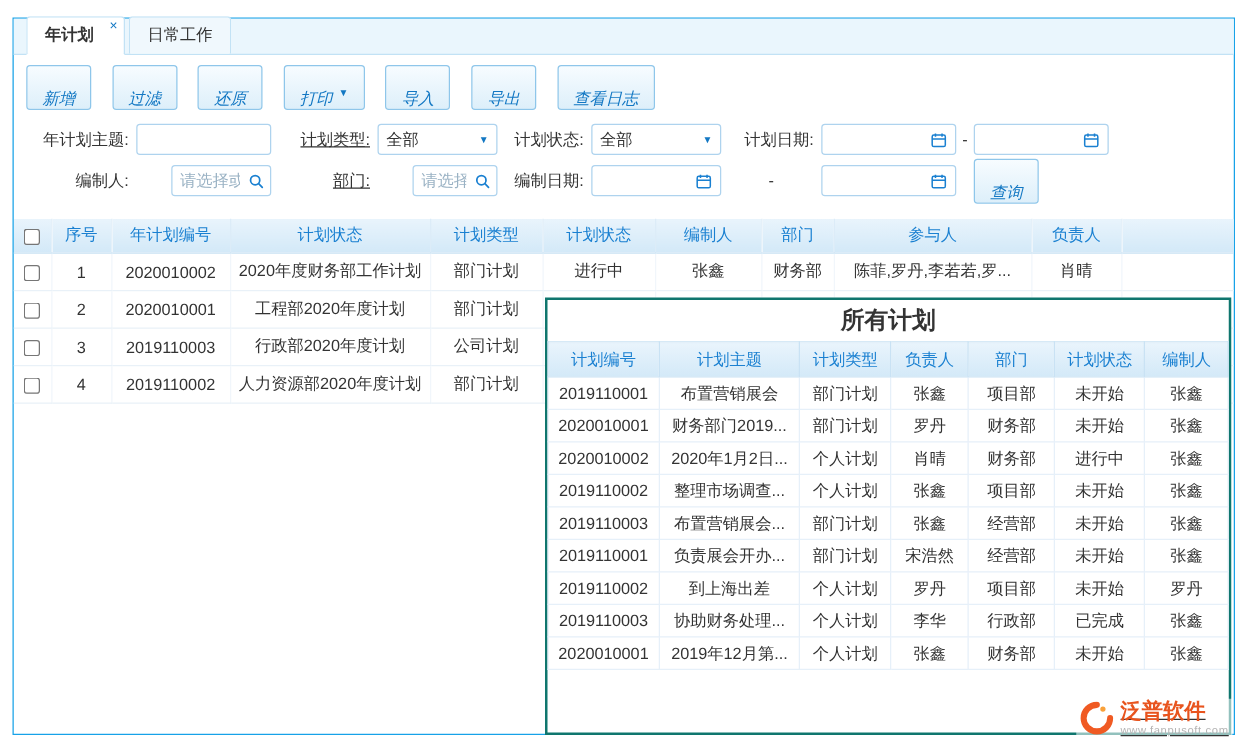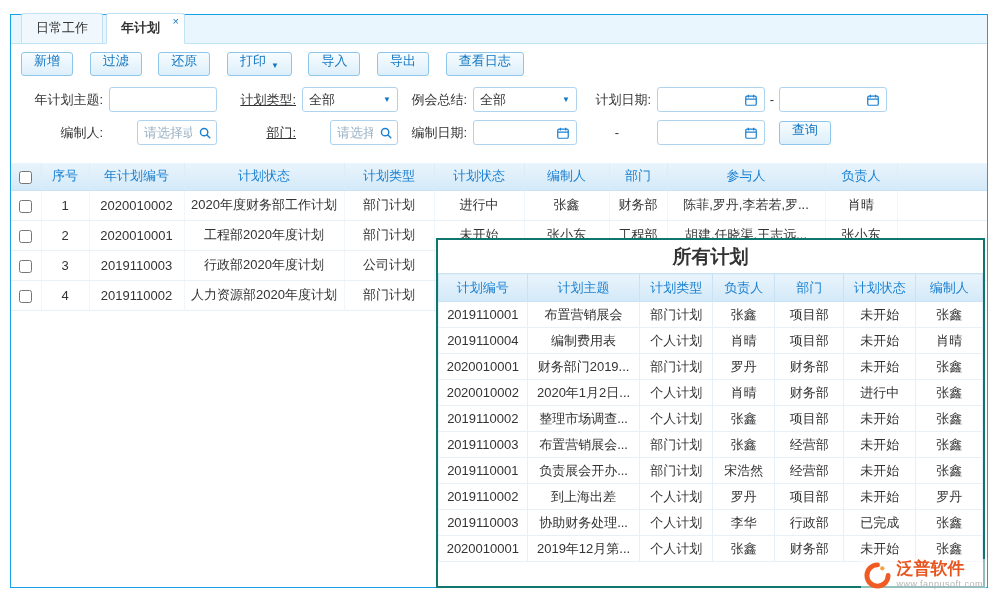--- a/index.html
+++ b/index.html
@@ -28,24 +28,24 @@
     background: #fff; font-weight: bold; padding-right: 24px;
     margin-bottom: -1px; border-bottom: 1px solid #fff;
   }
   .tab-close {
     position: absolute; top: 1px; right: 5px; font-size: 11px;
     font-weight: normal; color: #1277c3; cursor: pointer;
   }
   
   .toolbar { padding: 8px 10px 7px; white-space: nowrap; }
   .btn {
-    display: inline-flex; align-items: flex-end; height: 24px; padding: 5px 12px;
+    display: inline-flex; align-items: flex-start; height: 24px; padding: 17px 12px;
     margin-right: 13px; background: linear-gradient(#f7fcff, #ddeffa);
     border: 1px solid #8ec6ea; border-radius: 3px; color: #1277c3;
-    font-size: 13px; font-family: inherit; cursor: pointer;
+    font-size: 13px; font-family: inherit; cursor: pointer; font-style: italic;
   }
   .caret { font-size: 8px; margin-left: 5px; color: #1277c3; }
   
   .frow { display: flex; align-items: center; height: 33px; padding-left: 10px; }
   .flabel { text-align: right; padding-right: 6px; white-space: nowrap; flex: none; }
   .wL1 { width: 88px; } .wC1 { width: 108px; }
   .wL2 { width: 85px; text-decoration: underline; } .wC2 { width: 96px; }
   .wL3 { width: 75px; } .wC3 { width: 104px; }
   .wL4 { width: 80px; } .wD  { width: 108px; }
   .dash-sm { width: 14px; text-align: center; flex: none; }
@@ -95,37 +95,37 @@
   .ptable { width: 100%; border-collapse: collapse; table-layout: fixed; font-size: 13px; }
   .ptable th {
     height: 28px; background: linear-gradient(#e9f4fc, #d3e9f8); color: #1a80d1;
     font-weight: normal; border: 1px solid #c9e2f4; white-space: nowrap; overflow: hidden;
   }
   .ptable td {
     height: 26px; text-align: center; color: #333; border: 1px solid #e6f0f9;
     white-space: nowrap; overflow: hidden; text-overflow: ellipsis; padding: 0 3px;
   }
   
-  .watermark { position: absolute; right: 14px; bottom: 10px; z-index: 30; display: flex; align-items: flex-end; background: rgba(255,255,255,0.55); padding: 1px 3px; }
+  .watermark { position: absolute; right: 14px; bottom: 10px; z-index: 30; display: flex; align-items: center; background: rgba(255,255,255,0.55); padding: 1px 3px; text-decoration: underline; }
   .wm-logo { width: 27px; height: 27px; margin-right: 5px; flex: none; }
   .wm-brand { color: #e8541e; font-size: 17px; font-weight: bold; line-height: 1.1; }
   .wm-url { color: #b5b5b5; font-size: 9px; letter-spacing: 0.5px; }
 </style>
 </head>
 <body>
 
 <div class="panel">
 
   <div class="tabstrip">
-    <div class="tab">
-      <span>日常工作</span>
-    </div>
     <div class="tab active">
       <span>年计划</span>
       <span class="tab-close">×</span>
+    </div>
+    <div class="tab">
+      <span>日常工作</span>
     </div>
   </div>
 
   <div class="toolbar">
     <button class="btn">
         <span>新增</span>
       </button>
     <button class="btn">
         <span>过滤</span>
       </button>
@@ -148,21 +148,21 @@
   </div>
 
   <div class="frow">
     <span class="flabel wL1">年计划主题:</span>
     <input class="f-input wC1" style="">
     <span class="flabel wL2">计划类型:</span>
     <div class="f-select wC2">
       <span>全部</span>
       <span class="sel-caret">▼</span>
     </div>
-    <span class="flabel wL3">例会总结:</span>
+    <span class="flabel wL3">计划状态:</span>
     <div class="f-select wC3">
       <span>全部</span>
       <span class="sel-caret">▼</span>
     </div>
     <span class="flabel wL4">计划日期:</span>
     <div class="f-date wD">
       <svg class="cal-icon" viewBox="0 0 16 16">
           <rect x="2" y="3.5" width="12" height="10.5" rx="1.5" fill="none" stroke="#1a80d1" stroke-width="1.4"></rect>
           <line x1="2" y1="7" x2="14" y2="7" stroke="#1a80d1" stroke-width="1.4"></line>
           <line x1="5" y1="2" x2="5" y2="5" stroke="#1a80d1" stroke-width="1.4"></line>
@@ -336,29 +336,20 @@
   <tr>
     <td>2019110001</td>
     <td>布置营销展会</td>
     <td>部门计划</td>
     <td>张鑫</td>
     <td>项目部</td>
     <td>未开始</td>
     <td>张鑫</td>
   </tr>
 
-  <tr>
-    <td>2019110004</td>
-    <td>编制费用表</td>
-    <td>个人计划</td>
-    <td>肖晴</td>
-    <td>项目部</td>
-    <td>未开始</td>
-    <td>肖晴</td>
-  </tr>
 
 
   <tr>
     <td>2020010001</td>
     <td>财务部门2019...</td>
     <td>部门计划</td>
     <td>罗丹</td>
     <td>财务部</td>
     <td>未开始</td>
     <td>张鑫</td>

